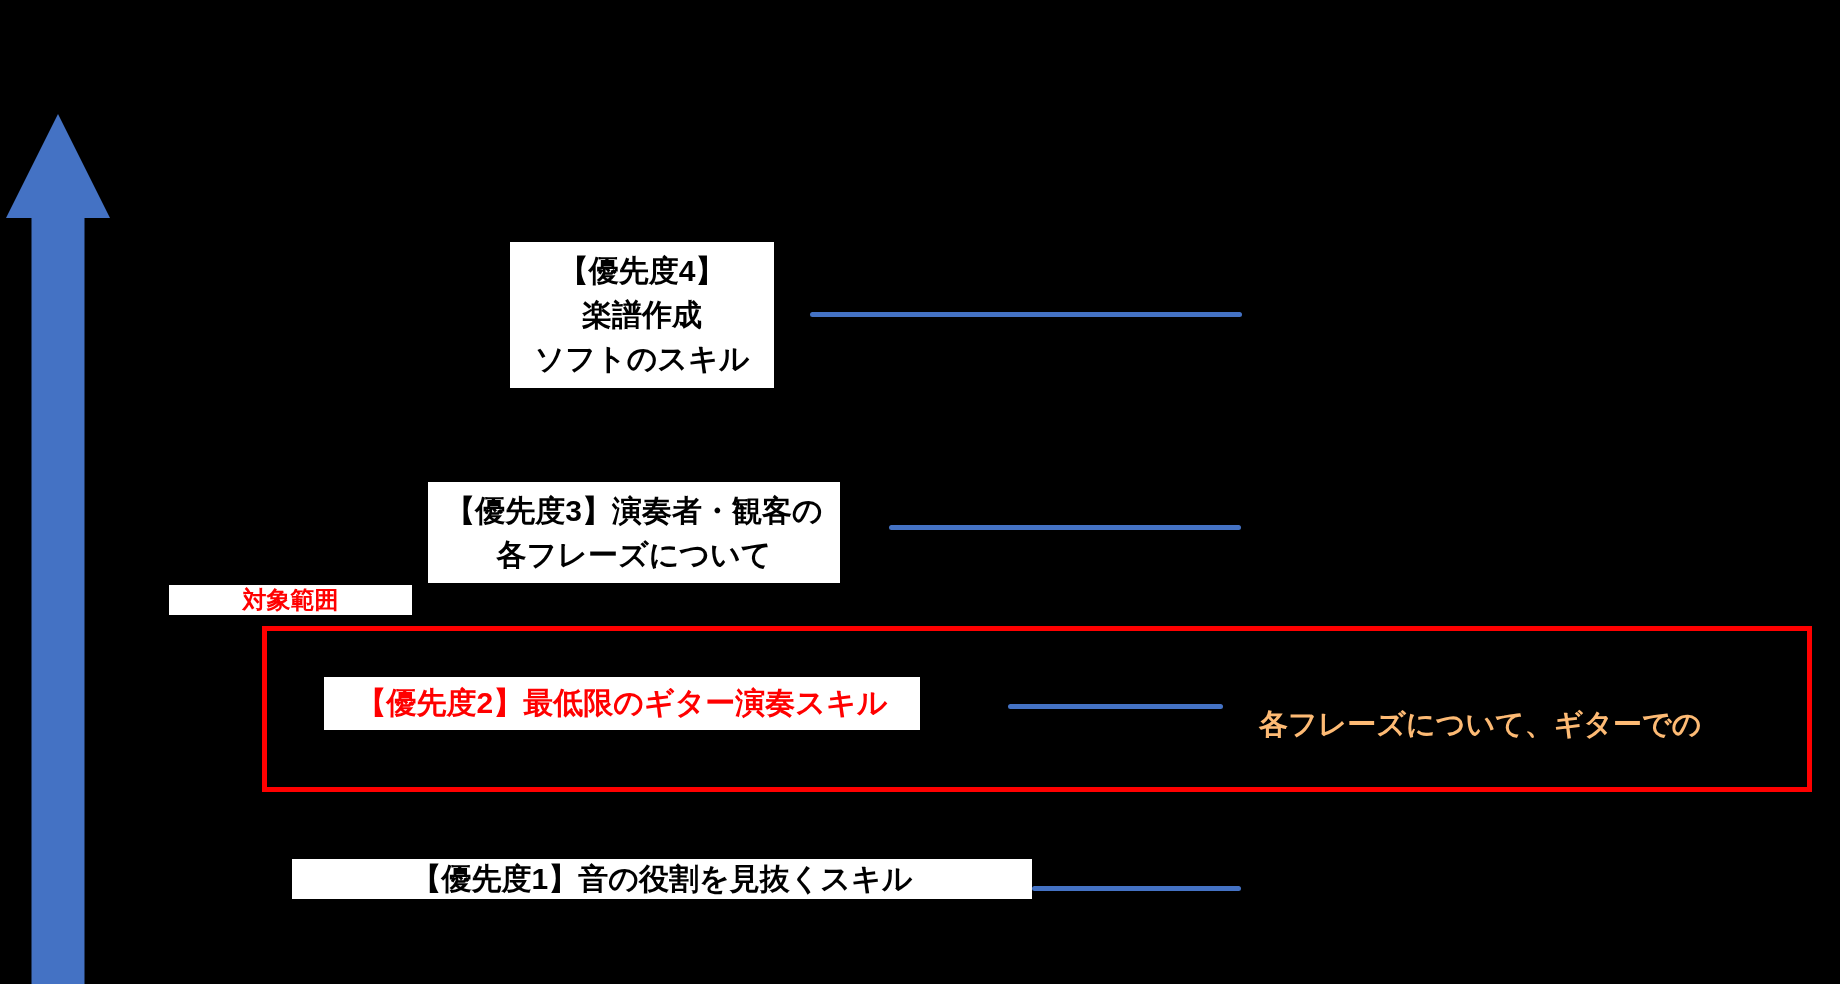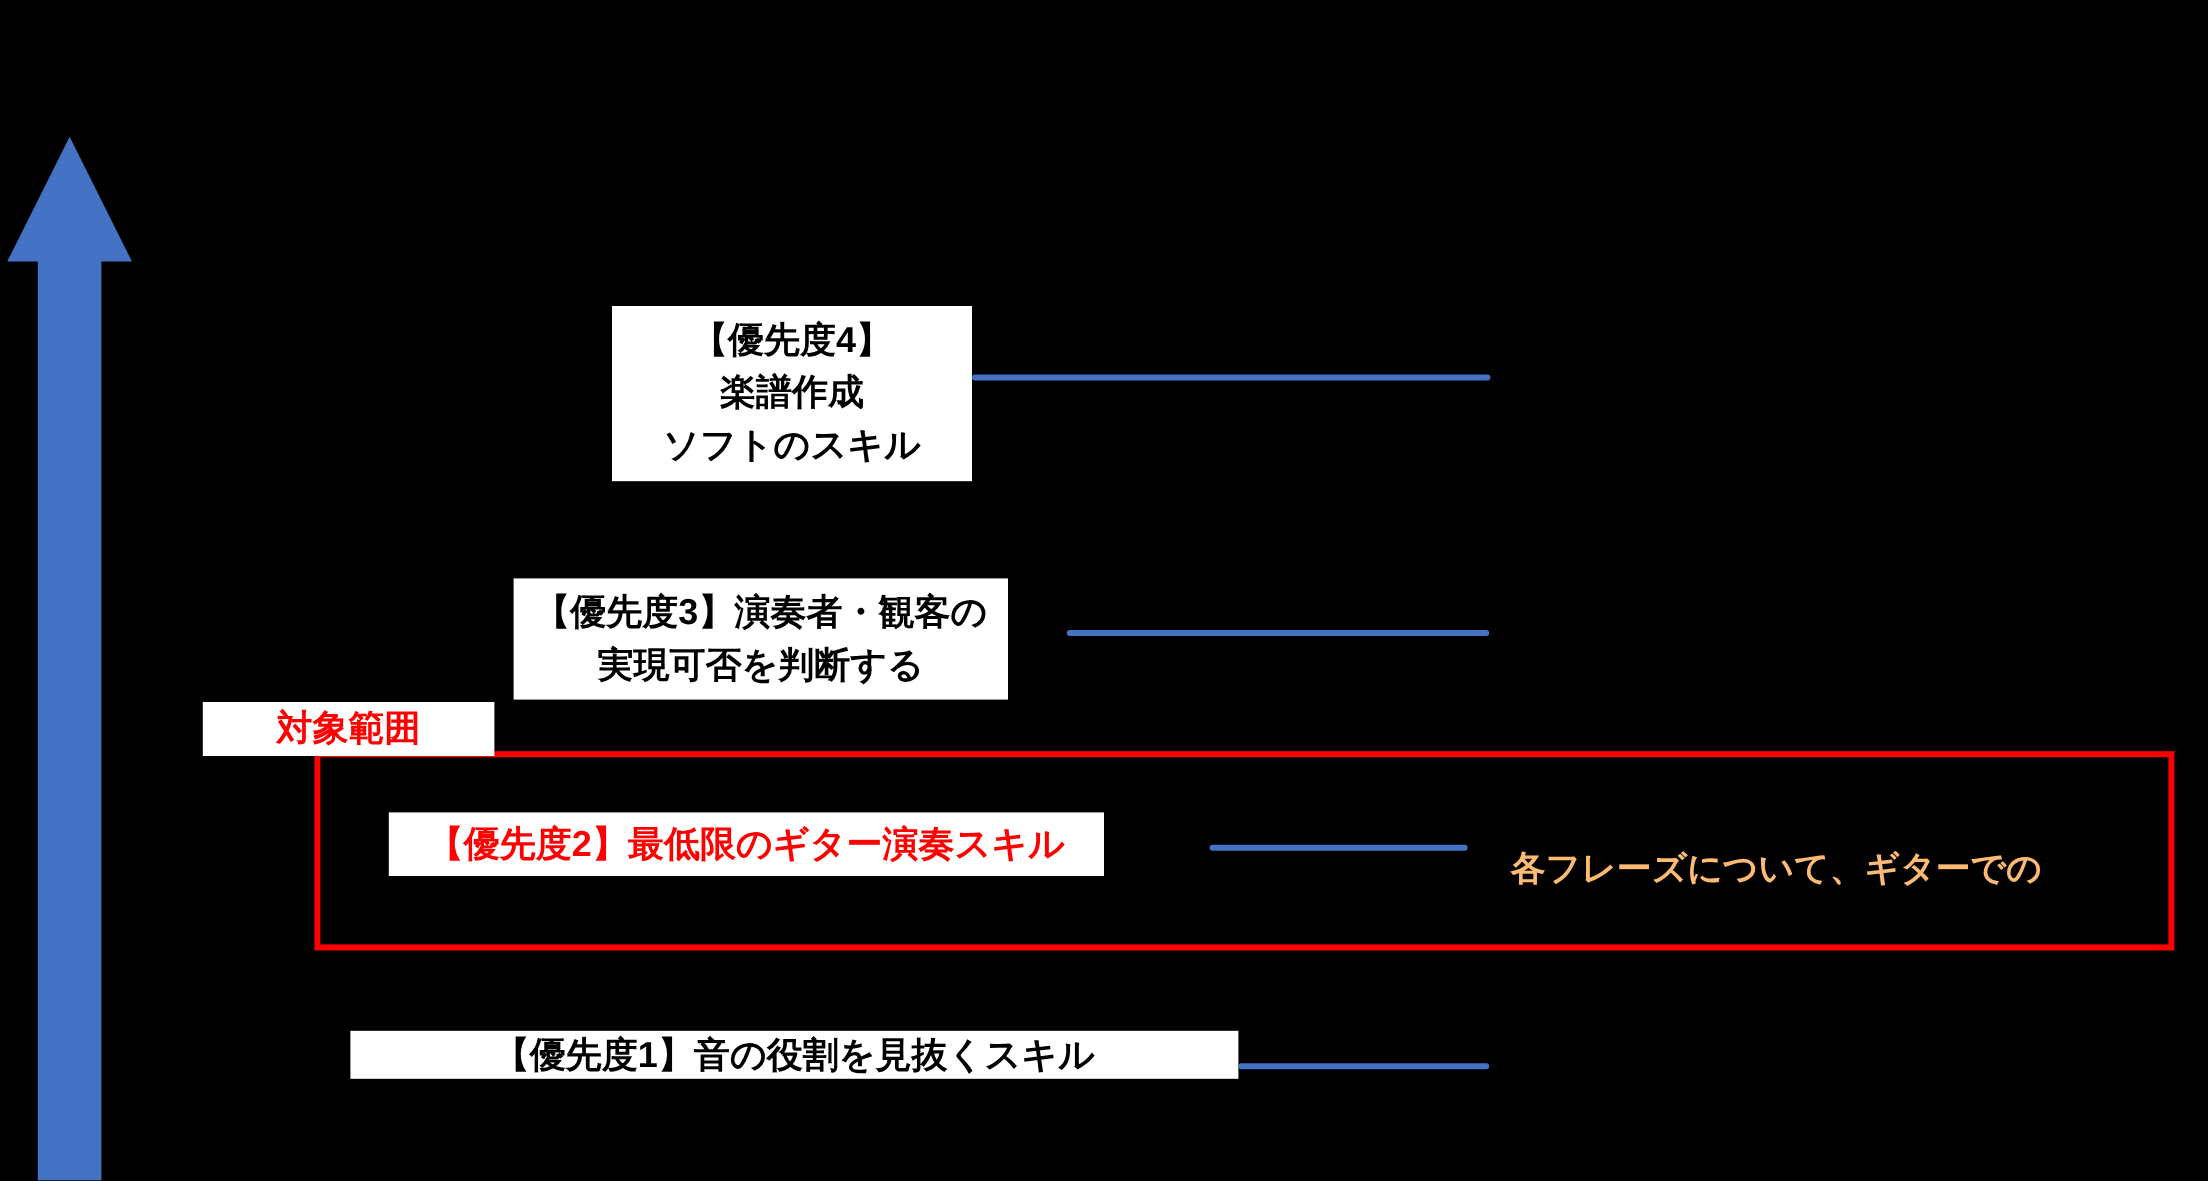--- a/index.html
+++ b/index.html
@@ -49,40 +49,39 @@
     align-items: center;
     justify-content: center;
     text-align: center;
     box-sizing: border-box;
     z-index: 2;
   }
 
   .box-p4 {
     left: 510px;
     top: 242px;
-    width: 300px;
+    width: 264px;
     height: 146px;
     font-size: 30px;
     line-height: 44px;
-    margin-top: 13px;
   }
   .box-p3 {
     left: 428px;
     top: 482px;
     width: 412px;
     height: 101px;
     font-size: 30px;
     line-height: 44px;
   }
   .box-scope {
     left: 169px;
     top: 585px;
     width: 243px;
-    height: 45px;
-    font-size: 30px;
+    height: 30px;
+    font-size: 24px;
     color: #FF0000;
     z-index: 3;
   }
   .box-p2 {
     left: 324px;
     top: 677px;
     width: 596px;
     height: 53px;
     font-size: 30px;
     color: #FF0000;
@@ -135,21 +134,21 @@
 
   <div class="box box-p4">
     <div>【優先度4】</div>
     <div>楽譜作成</div>
     <div>ソフトのスキル</div>
   </div>
   <div class="connector conn-p4"></div>
 
   <div class="box box-p3">
     <div>【優先度3】演奏者・観客の</div>
-    <div>実現可否を判断する</div>
+    <div>各フレーズについて</div>
   </div>
   <div class="connector conn-p3"></div>
 
   <div class="box box-scope">
     <div>対象範囲</div>
   </div>
 
   <div class="box box-p2">
     <div>【優先度2】最低限のギター演奏スキル</div>
   </div>

